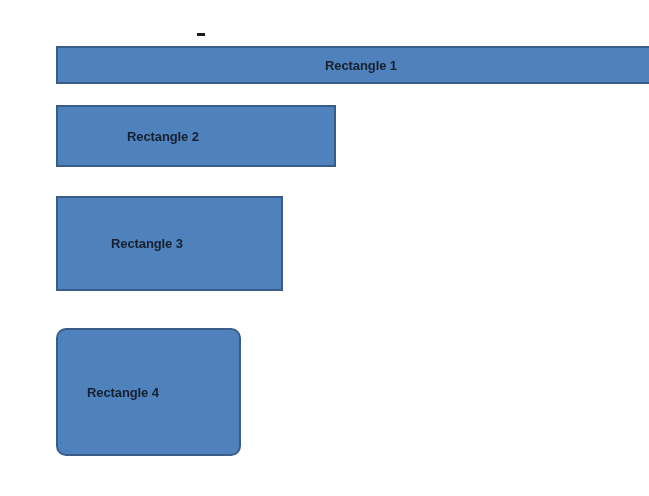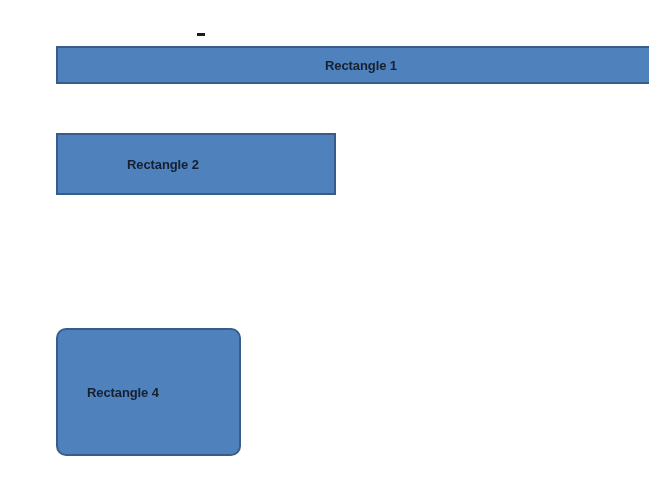--- a/index.html
+++ b/index.html
@@ -45,21 +45,20 @@
     justify-content: center;
   }
   
   #rect-2 {
     left: 56px;
     top: 105px;
     width: 280px;
     height: 62px;
     justify-content: flex-start;
     padding-left: 69px;
-    margin-top: 28px;
   }
   
   #rect-3 {
     left: 56px;
     top: 196px;
     width: 227px;
     height: 95px;
     justify-content: flex-start;
     padding-left: 53px;
   }
@@ -91,18 +90,21 @@
   <div id="stray-dash"></div>
 
   <div class="shape" id="rect-1">
     <span class="shape-label">Rectangle 1</span>
   </div>
 
   <div class="shape" id="rect-2">
     <span class="shape-label">Rectangle 2</span>
   </div>
 
+  <div class="shape" id="rect-3">
+    <span class="shape-label">Rectangle 3</span>
+  </div>
 
   <div class="shape" id="rect-4">
     <span class="shape-label">Rectangle 4</span>
   </div>
 
 </div>
 
 </body></html>

